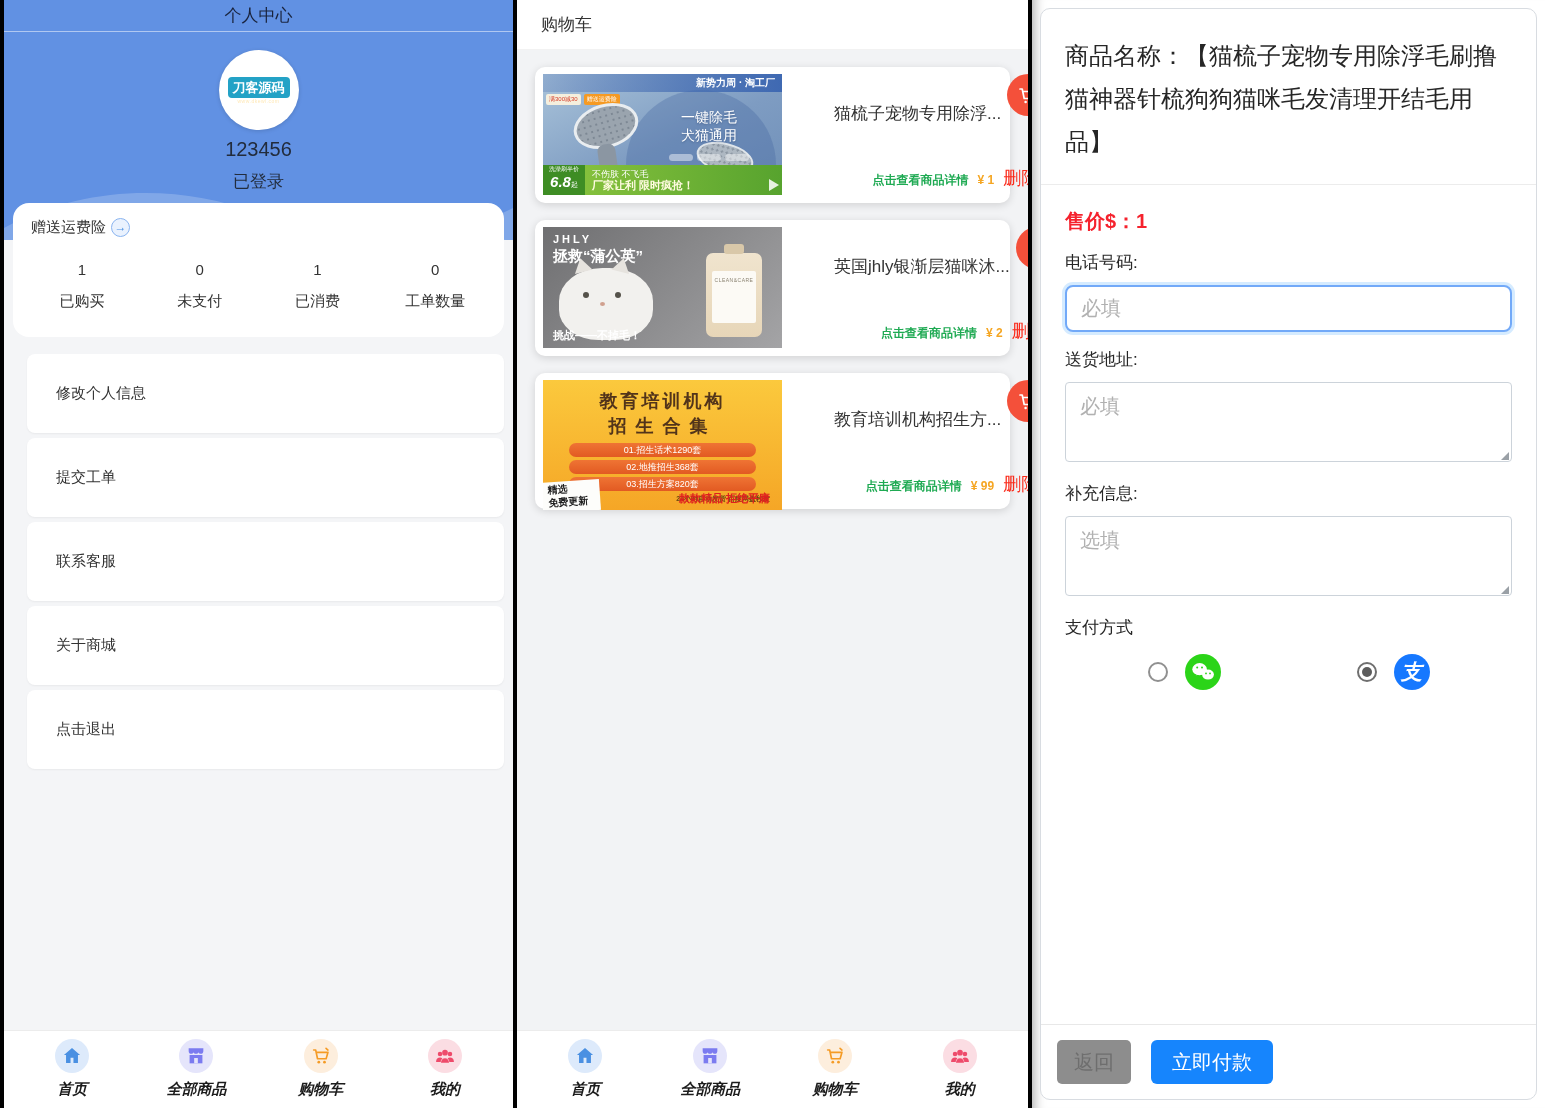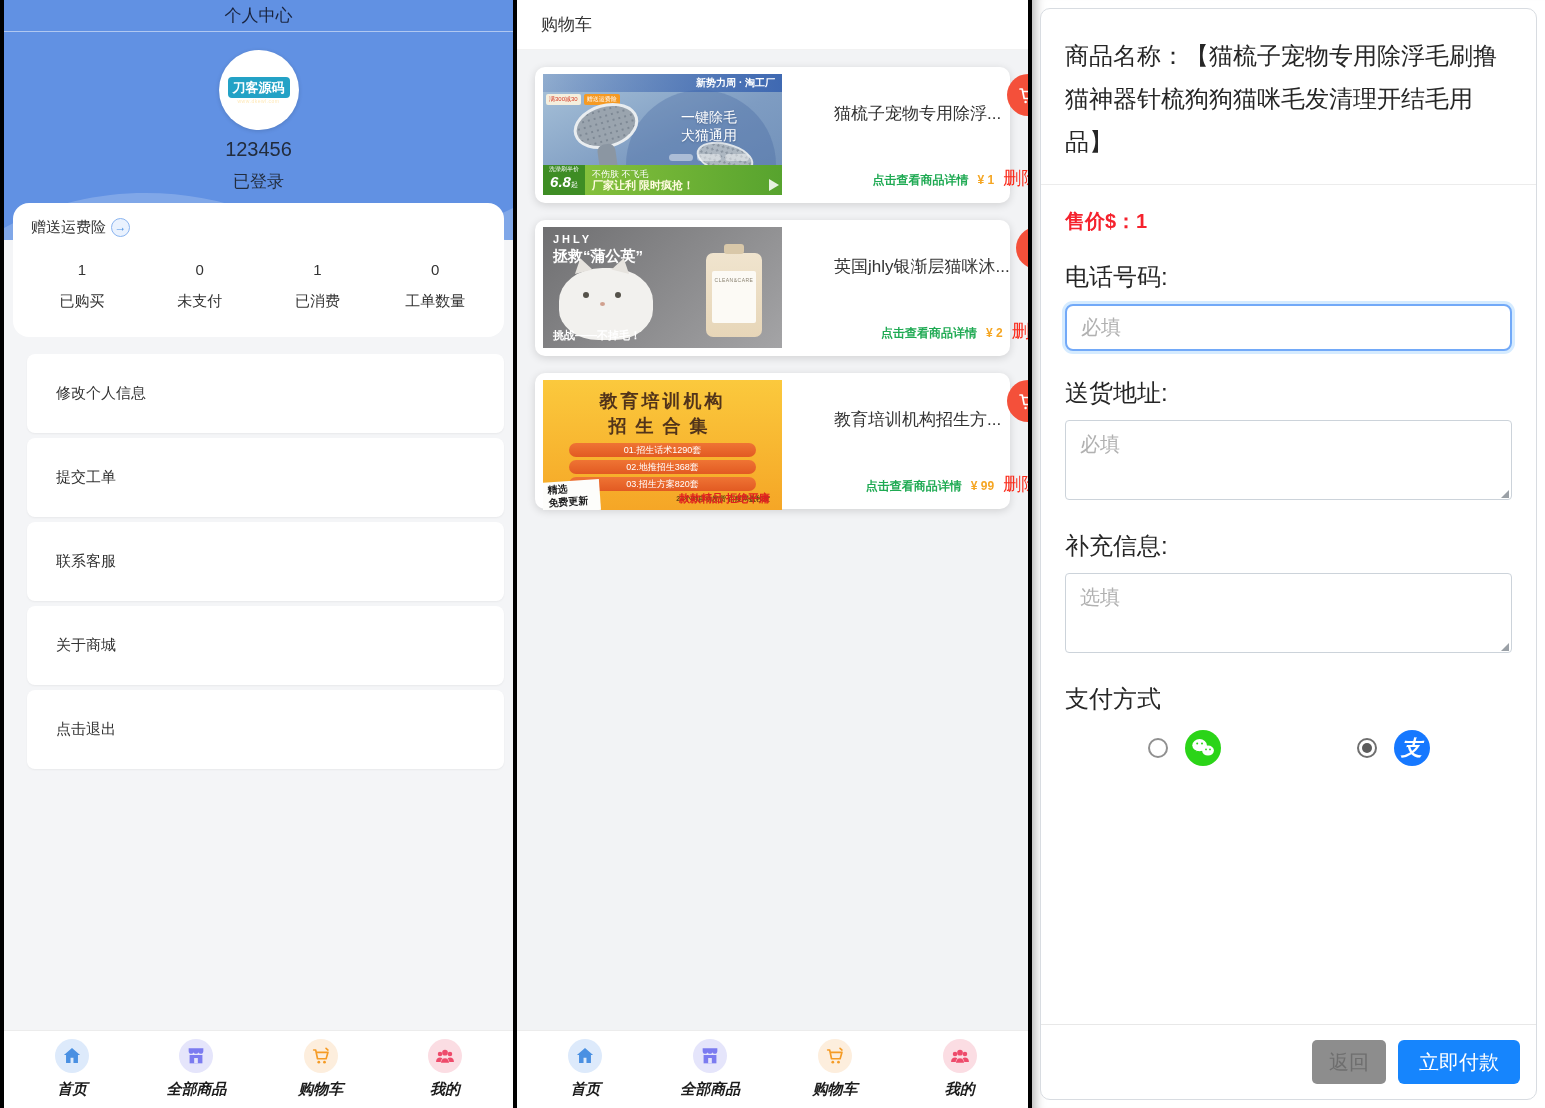--- a/index.html
+++ b/index.html
@@ -136,40 +136,40 @@
   .i3-slogan { position:absolute; right:12px; bottom:4px; color:#e01f1f; font-weight:900; font-size:11px; }
 
   
   .panel-order { background:#fff; padding:8px; }
   .order-card { width:100%; height:100%; background:#fff; border:1px solid #d8dce1; border-radius:10px;
     display:flex; flex-direction:column; overflow:hidden; }
   .order-title { padding:25px 24px 21px; font-size:24px; line-height:43px; color:#262626;
     border-bottom:1px solid #ececec; }
   .order-body { flex:1; padding:23px 24px 0; overflow:hidden; }
   .price-line { font-size:20px; font-weight:bold; color:#f5222d; }
-  .field-label { margin-top:26px; margin-bottom:11px; font-size:24px; color:#262626; }
+  .field-label { margin-top:16px; margin-bottom:11px; font-size:17px; color:#262626; }
   .phone-input { width:100%; height:47px; border:2px solid #72a9f8; border-radius:8px;
     box-shadow:0 0 0 3px rgba(24,144,255,.18); font-size:20px; padding:0 14px; color:#333; outline:none;
     font-family:inherit; }
   .area { width:100%; height:80px; border:1px solid #ccd3da; border-radius:4px; font-size:20px;
     padding:10px 14px; color:#333; outline:none; resize:none; font-family:inherit; }
   .phone-input::placeholder, .area::placeholder { color:#b1b1b1; }
   .area-wrap { position:relative; }
   .area-grip { position:absolute; right:3px; bottom:6px; width:8px; height:8px;
     background:linear-gradient(135deg,transparent 50%,#9aa0a6 50%); clip-path:polygon(100% 0,100% 100%,0 100%); }
   .pay-row { display:flex; justify-content:center; gap:136px; margin-top:15px; }
   .pay-option { display:flex; align-items:center; gap:17px; cursor:pointer; }
   .radio { width:20px; height:20px; border:2px solid #909090; border-radius:50%; background:#fff; position:relative; }
   .radio.checked { border-color:#6f6f6f; }
   .radio.checked::after { content:""; position:absolute; inset:3px; border-radius:50%; background:#5c5c5c; }
   .pay-ic { width:36px; height:36px; border-radius:50%; display:flex; align-items:center; justify-content:center; }
   .pay-ic svg { width:36px; height:36px; }
   .alipay { background:#1678ff; color:#fff; font-size:21px; font-weight:bold; font-style:italic; }
-  .order-footer { border-top:1px solid #e8e8e8; padding:15px 16px; display:flex; justify-content:flex-end;
-    align-items:center; gap:12px; flex:none; }
+  .order-footer { border-top:1px solid #e8e8e8; padding:15px 16px; display:flex; 
+    align-items:center; gap:20px; flex:none; }
   .btn { height:44px; border:none; border-radius:5px; font-size:20px; font-family:inherit; cursor:pointer; }
   .btn-back { width:74px; background:#8d8d8d; color:#6e6e6e; }
   .btn-pay { min-width:122px; background:#1685fd; color:#fff; border-radius:6px; padding:0 14px; }
 </style>
 </head>
 <body>
 
 <div id="app">
   <div class="edge-strip"></div>
 

